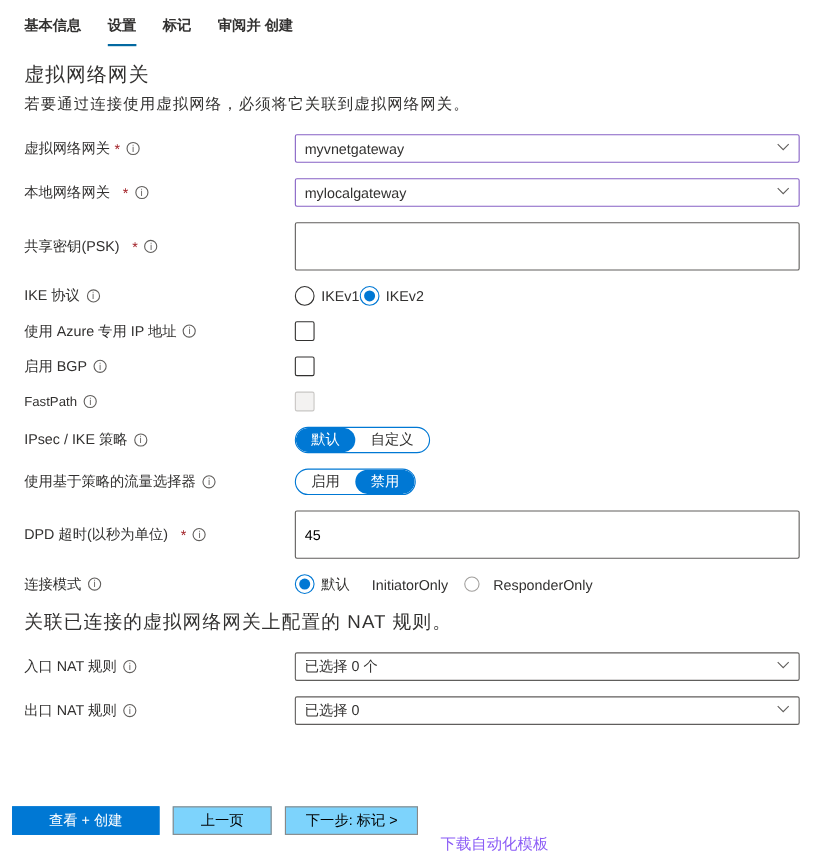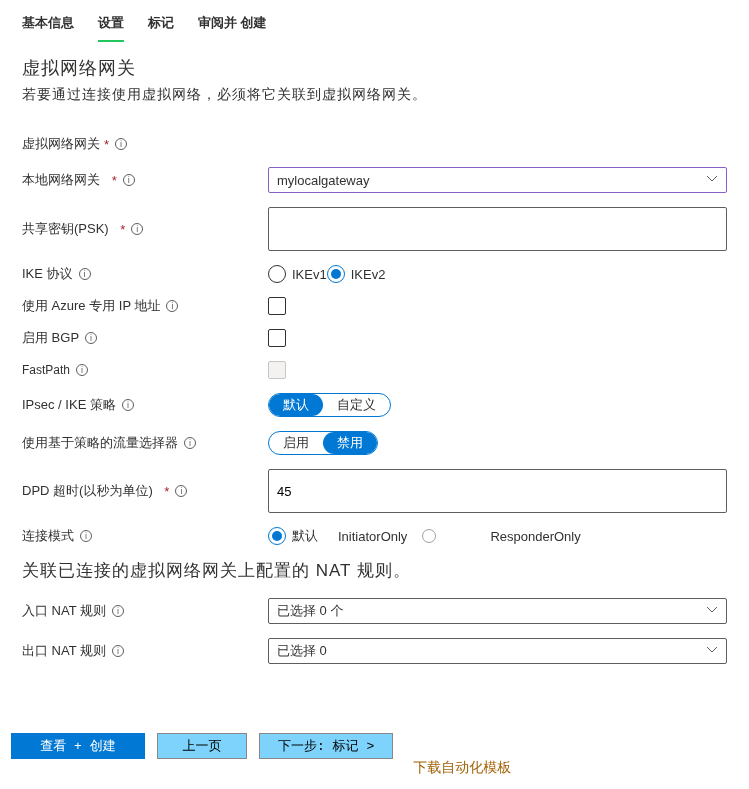--- a/index.html
+++ b/index.html
@@ -18,39 +18,39 @@
       gap: 24px;
       padding: 10px 22px 0 22px;
       font-weight: bold;
     }
     .tab {
       padding: 4px 0 8px 0;
       cursor: pointer;
       color: #323130;
     }
     .tab.active {
-      border-bottom: 2px solid #22c55e;
+      border-bottom: 2px solid #0369a1;
       color: #323130;
     }
 
     
     .content {
       padding: 14px 22px 0 22px;
     }
     h1.section-title {
       font-size: 18px;
       font-weight: 400;
       color: #323130;
       letter-spacing: 1px;
       margin-bottom: 6px;
     }
     .section-desc {
       font-size: 14px;
       color: #323130;
-      margin-bottom: 31px;
+      margin-bottom: 18px;
       letter-spacing: 1px;
     }
 
     
     .form-row {
       display: flex;
       align-items: center;
       margin-bottom: 14px;
     }
     .label-cell {
@@ -189,51 +189,50 @@
       letter-spacing: 1px;
     }
 
     .conn-mode-row {
       display: flex;
       align-items: center;
       gap: 12px;
       font-size: 13px;
     }
     .conn-mode-row .r2 { margin-left: 8px; gap: 11px; }
-    .conn-mode-row .r3 { margin-left: 42px; }
+    .conn-mode-row .r3 { }
 
     
     .footer {
       position: absolute;
       bottom: 12px;
       left: 11px;
       right: 0;
       display: flex;
       align-items: center;
       gap: 12px;
-      font-family: Liberation Mono, monospace;
     }
     .btn {
       height: 26px;
       padding: 0 18px;
       font-size: 13px;
       border: 1px solid #8a8886;
       background: #7dd3fc;
       cursor: pointer;
       font-family: inherit;
     }
     .btn.primary {
       background: #0078d4;
       border-color: #0078d4;
       color: #fff;
       min-width: 134px;
     }
     .btn.secondary { min-width: 90px; }
     .link {
-      color: #a16207;
+      color: #8b5cf6;
       cursor: pointer;
       margin-left: 8px;
       font-size: 14px;
       margin-top: 44px;
     }
     .chev-svg { width: 12px; height: 12px; }
   </style>
 </head>
 <body>
 
@@ -247,20 +246,30 @@
 <div class="content">
 
   <h1 class="section-title">虚拟网络网关</h1>
   <div class="section-desc">若要通过连接使用虚拟网络，必须将它关联到虚拟网络网关。</div>
 
   <div class="form-row">
     <div class="label-cell">
       <span>虚拟网络网关</span>
         <span class="req">*</span>
       <span class="info-icon">i</span>
+    </div>
+    <div class="control-cell">
+      <div class="dropdown accent">
+        <span>myvnetgateway</span>
+        <span class="chev">
+          <svg class="chev-svg" viewBox="0 0 12 12">
+              <path d="M1 3.5 L6 8.5 L11 3.5" fill="none" stroke="#605e5c" stroke-width="1"></path>
+            </svg>
+        </span>
+      </div>
     </div>
   </div>
 
   <div class="form-row">
     <div class="label-cell">
       <span>本地网络网关</span>&nbsp;<span class="req">*</span>
       <span class="info-icon">i</span>
     </div>
     <div class="control-cell">
       <div class="dropdown accent">

